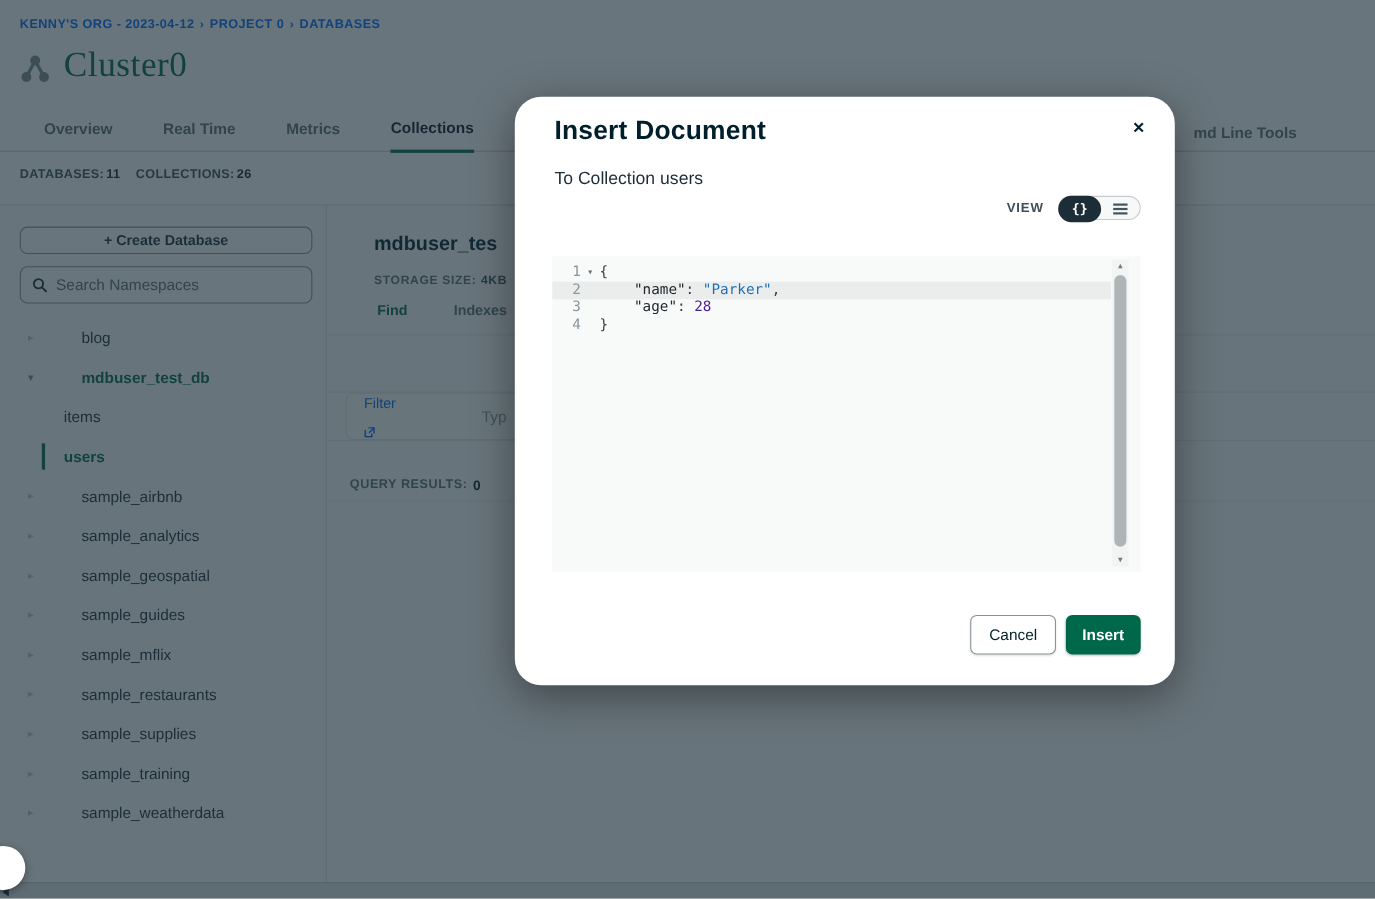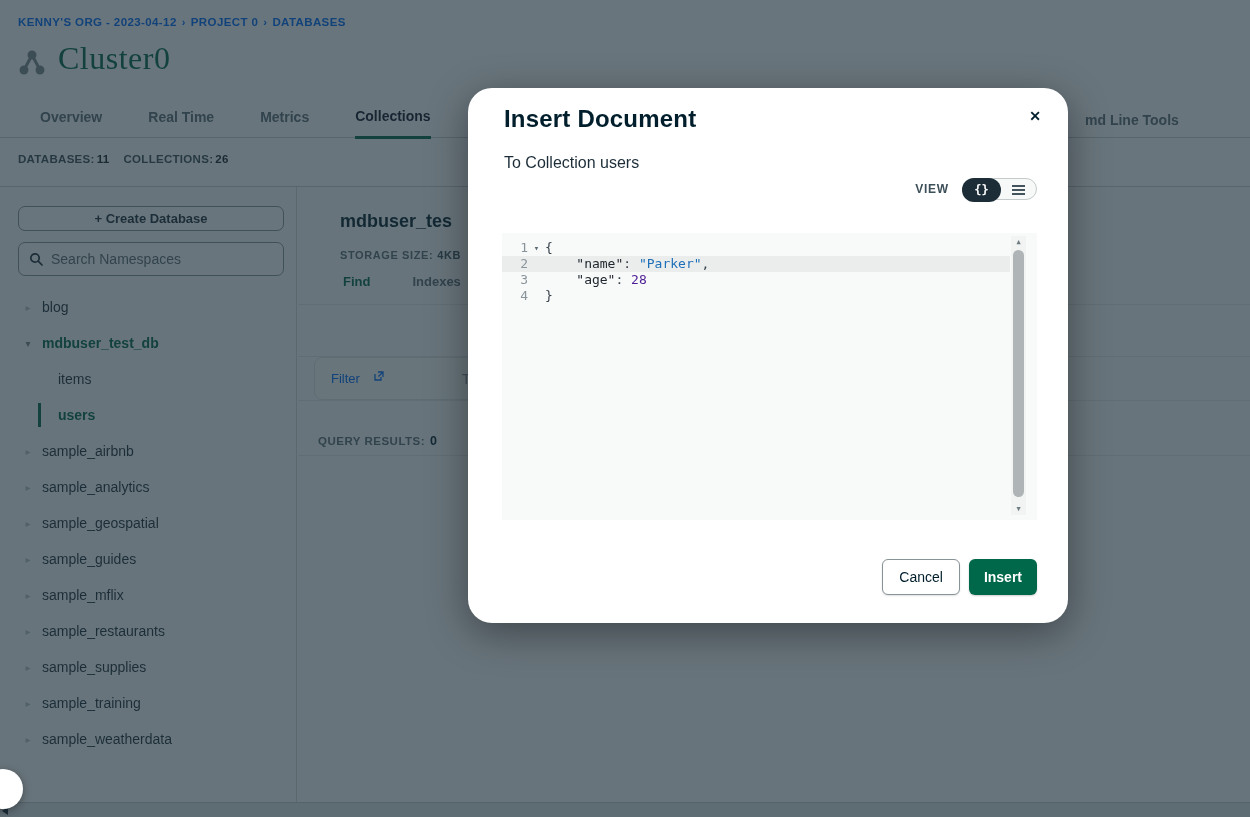--- a/index.html
+++ b/index.html
@@ -35,41 +35,41 @@
   .create-db-btn { position:absolute; left:18px; top:19px; width:266px; height:25px;
     border:1px solid #889397; border-radius:7px; background:#fff; font-family:inherit;
     font-size:13px; font-weight:bold; color:#1C2D38; cursor:pointer; }
   .search-wrap { position:absolute; left:18px; top:55px; width:266px; height:34px;
     border:1px solid #889397; border-radius:7px; background:#fff; display:flex; align-items:center; padding:0 10px; }
   .search-wrap input { border:none; outline:none; background:transparent; font-family:inherit;
     font-size:14px; color:#1C2D38; margin-left:8px; width:200px; }
   .search-wrap input::placeholder { color:#5C6C75; }
   .tree { position:absolute; left:0; right:1px; top:102px; }
   .tree-row { height:36px; display:flex; align-items:center; font-size:14px; color:#1C2D38;
-    cursor:pointer; position:relative; }
+    cursor:pointer; position:relative;gap:32px; }
   .tree-row .chev { width:16px; margin-left:20px; font-size:10px; color:#B9C4C1; text-align:center; }
   .tree-row .chev.expanded { color:#7A8785; }
   .tree-row .lbl { margin-left:6px; }
   .tree-row.lvl1 { padding-left:52px; }
   .tree-row.hl .lbl, .tree-row.sel .lbl { font-weight:bold; color:#00684A; }
   .tree-row.sel .active-bar { position:absolute; left:38px; top:6px; width:3px; height:24px; background:#00684A; }
 
   .main { position:absolute; left:298px; top:187px; right:0; bottom:15px; background:#FBFCFC; }
   .coll-title { position:absolute; left:42px; top:24px; font-size:18px; font-weight:bold; color:#001E2B; }
   .storage-row { position:absolute; left:42px; top:62px; font-size:11px; font-weight:bold;
     color:#5C6C75; letter-spacing:.6px; display:flex; gap:4px; }
   .storage-row .val { color:#3D4F58; }
   .storage-row .trunc { margin-left:22px; }
   .subtabs { position:absolute; left:45px; top:87px; display:flex; gap:42px; font-size:13px; font-weight:bold; }
   .subtab { color:#5C6C75; cursor:pointer; }
   .subtab.active { color:#00684A; }
   .hline { position:absolute; left:0; right:0; border-top:1px solid #E4EAE8; }
   .filter-box { position:absolute; left:16px; top:170px; width:560px; height:43px;
     border:1px solid #E0E7E5; border-radius:8px; background:#FDFEFD; display:flex; align-items:center; }
-  .filter-link { margin-left:16px; font-size:13px; color:#016BF8; cursor:pointer; display:flex; align-items:flex-start; gap:14px; }
+  .filter-link { margin-left:16px; font-size:13px; color:#016BF8; cursor:pointer; display:flex; align-items:flex-start; gap:14px;flex-direction:column; }
   .filter-box input { border:none; outline:none; background:transparent; margin-left:78px;
     font-family:inherit; font-size:14px; width:300px; color:#1C2D38; }
   .filter-box input::placeholder { color:#889397; }
   .query-results { position:absolute; left:20px; top:248px; font-size:11.5px; font-weight:bold;
     color:#5C6C75; letter-spacing:.5px; display:flex; gap:5px; }
   .query-results .val { color:#001E2B; font-size:12.5px; margin-top:-1px; }
 
   .footer { position:absolute; left:0; right:0; bottom:0; height:15px; background:#DFE5E4; border-top:1px solid #C2CAC8; }
   .footer-collapse { position:absolute; left:2px; top:4px; width:0; height:0;
     border-top:4px solid transparent; border-bottom:4px solid transparent; border-right:6px solid #1C2D38; }

